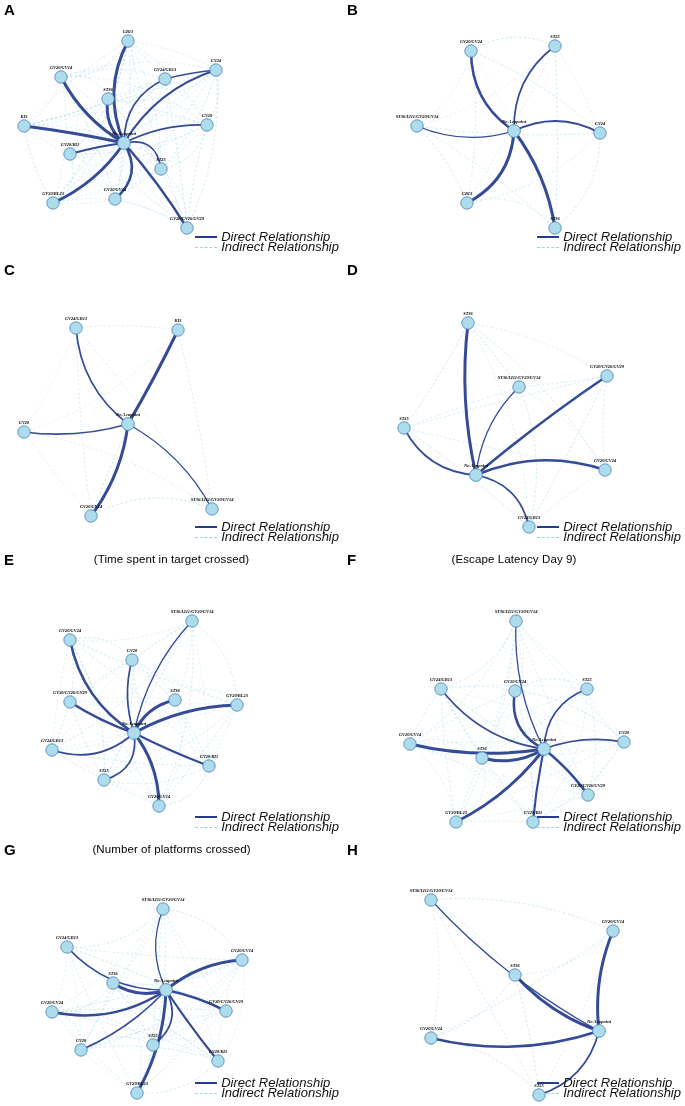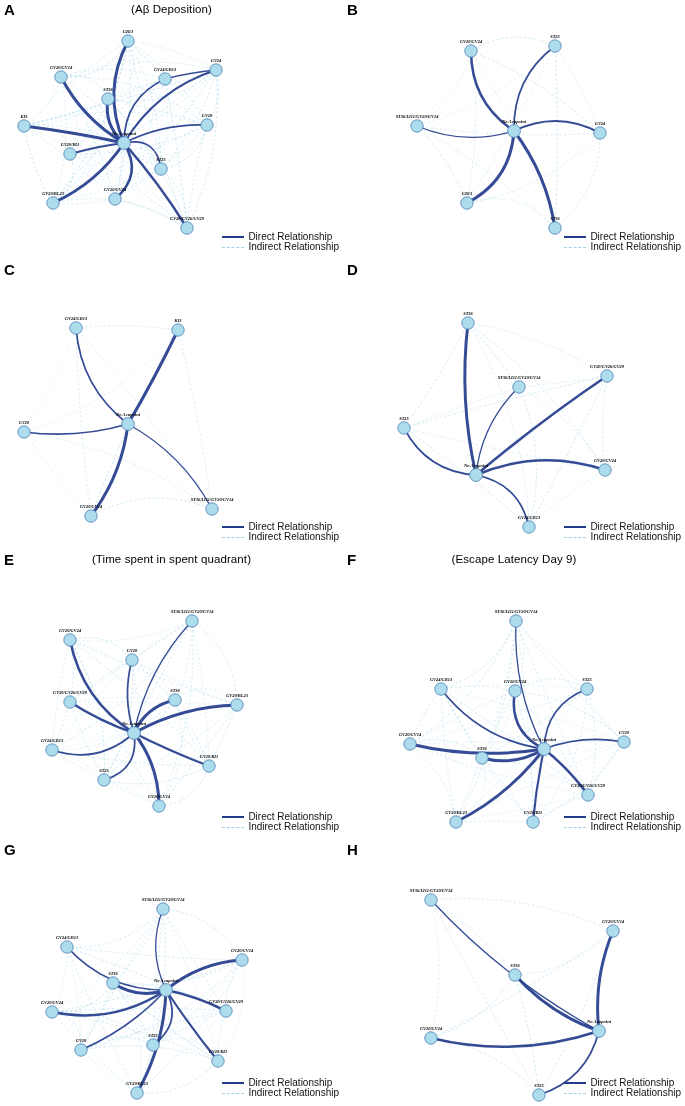--- a/index.html
+++ b/index.html
@@ -12,44 +12,43 @@
     font-weight:bold;font-size:15px;line-height:1;color:#000;
   }
   .panel-title{
     position:absolute;top:3px;left:0;width:100%;
     text-align:center;font-size:11.5px;color:#000;
     font-family:"Liberation Sans",sans-serif;
     letter-spacing:.1px;
   }
   svg.net-svg{position:absolute;left:0;top:0;overflow:visible;}
   .legend{
-    position:absolute;font-size:10px;color:#111;
+    position:absolute;font-size:13px;color:#111;
     font-family:"Liberation Sans",sans-serif;
-    line-height:10px;white-space:nowrap;
+    line-height:10px;white-space:nowrap;font-style:italic;
   }
   .legend .lrow{display:flex;align-items:center;height:10px;}
   .legend .swatch{width:22px;height:0;margin-right:4px;flex:0 0 22px;}
   .legend .swatch.direct{border-top:2.4px solid #243c8c;}
   .legend .swatch.indirect{border-top:1.6px dashed #9fd4e8;}
   .nodelabel{
     position:absolute;font-family:"Liberation Serif",serif;
     font-weight:bold;font-style:italic;font-size:4.4px;
     color:#000;white-space:nowrap;transform:translate(-50%,-100%);
     letter-spacing:0px;
   }
   .nodelabel.center{font-size:4.6px;}
 </style>
 </head>
 <body>
 
 <div class="sheet">
 
 <div class="panel" style="left: 0px; top: 0px; width: 343px; height: 260px;">
       <div class="panel-letter">A</div>
-      <div class="panel-title">(Aβ Deposition)</div>
       <svg class="net-svg" width="343" height="260">
         <g>
           <path d="M 128 41 Q 105.1022694525925 78.73200148121381 61 77" fill="none" stroke="#9fd4e8" stroke-width="0.79" stroke-dasharray="2.4 2.2" opacity="0.73"></path>
           <path d="M 128 41 Q 147.64635390096765 58.88381330695254 165 79" fill="none" stroke="#9fd4e8" stroke-width="0.79" stroke-dasharray="2.4 2.2" opacity="0.73"></path>
           <path d="M 128 41 Q 175.0046859152063 46.382332395236105 216 70" fill="none" stroke="#9fd4e8" stroke-width="0.55" stroke-dasharray="2.4 2.2" opacity="0.66"></path>
           <path d="M 128 41 Q 145.22674187083663 79.38853167959884 108 99" fill="none" stroke="#9fd4e8" stroke-width="0.79" stroke-dasharray="2.4 2.2" opacity="0.45"></path>
           <path d="M 128 41 Q 69.9248101319531 76.06682651438967 24 126" fill="none" stroke="#9fd4e8" stroke-width="0.67" stroke-dasharray="2.4 2.2" opacity="0.52"></path>
           <path d="M 128 41 Q 179.1552725689638 72.03849365537928 207 125" fill="none" stroke="#9fd4e8" stroke-width="0.67" stroke-dasharray="2.4 2.2" opacity="0.59"></path>
           <path d="M 128 41 Q 117.50479215760426 106.99803491275263 70 154" fill="none" stroke="#9fd4e8" stroke-width="0.79" stroke-dasharray="2.4 2.2" opacity="0.66"></path>
           <path d="M 128 41 Q 161.54271961174146 100.6061738500979 161 169" fill="none" stroke="#9fd4e8" stroke-width="0.67" stroke-dasharray="2.4 2.2" opacity="0.59"></path>
@@ -321,21 +320,21 @@
           <span>Direct Relationship</span>
         </div>
         <div class="lrow">
           <span class="swatch indirect"></span>
           <span>Indirect Relationship</span>
         </div>
       </div>
     </div>
     <div class="panel" style="left: 0px; top: 550px; width: 343px; height: 290px;">
       <div class="panel-letter">E</div>
-      <div class="panel-title">(Time spent in spent quadrant)</div>
+      <div class="panel-title">(Time spent in target crossed)</div>
       <svg class="net-svg" width="343" height="290">
         <g>
           <path d="M 192 71 Q 133.46212370367016 96.30942588672421 70 90" fill="none" stroke="#9fd4e8" stroke-width="0.67" stroke-dasharray="2.4 2.2" opacity="0.52"></path>
           <path d="M 192 71 Q 160.25603727809468 87.81698042783796 132 110" fill="none" stroke="#9fd4e8" stroke-width="0.67" stroke-dasharray="2.4 2.2" opacity="0.59"></path>
           <path d="M 192 71 Q 130.11500263781213 110.167041010038 70 152" fill="none" stroke="#9fd4e8" stroke-width="0.67" stroke-dasharray="2.4 2.2" opacity="0.59"></path>
           <path d="M 192 71 Q 192.8851611396476 112.51959163764569 175 150" fill="none" stroke="#9fd4e8" stroke-width="0.55" stroke-dasharray="2.4 2.2" opacity="0.73"></path>
           <path d="M 192 71 Q 235.65551928069078 101.66668609962994 237 155" fill="none" stroke="#9fd4e8" stroke-width="0.79" stroke-dasharray="2.4 2.2" opacity="0.59"></path>
           <path d="M 192 71 Q 138.2630076267911 153.1497757189981 52 200" fill="none" stroke="#9fd4e8" stroke-width="0.67" stroke-dasharray="2.4 2.2" opacity="0.73"></path>
           <path d="M 192 71 Q 206.85646259202946 142.75475955817586 209 216" fill="none" stroke="#9fd4e8" stroke-width="0.67" stroke-dasharray="2.4 2.2" opacity="0.45"></path>
           <path d="M 192 71 Q 146.60010425390877 149.72521493298095 104 230" fill="none" stroke="#9fd4e8" stroke-width="0.67" stroke-dasharray="2.4 2.2" opacity="0.59"></path>
@@ -519,20 +518,21 @@
           <span>Direct Relationship</span>
         </div>
         <div class="lrow">
           <span class="swatch indirect"></span>
           <span>Indirect Relationship</span>
         </div>
       </div>
     </div>
     <div class="panel" style="left: 0px; top: 840px; width: 343px; height: 266px;">
       <div class="panel-letter">G</div>
+      <div class="panel-title">(Number of platforms crossed)</div>
       <svg class="net-svg" width="343" height="266">
         <g>
           <path d="M 163 69 Q 123.83316282417708 110.31535871371051 67 107" fill="none" stroke="#9fd4e8" stroke-width="0.67" stroke-dasharray="2.4 2.2" opacity="0.73"></path>
           <path d="M 163 69 Q 215.51685786027588 74.33663194192562 242 120" fill="none" stroke="#9fd4e8" stroke-width="0.79" stroke-dasharray="2.4 2.2" opacity="0.59"></path>
           <path d="M 163 69 Q 145.95445409943764 111.37463114826868 113 143" fill="none" stroke="#9fd4e8" stroke-width="0.55" stroke-dasharray="2.4 2.2" opacity="0.73"></path>
           <path d="M 163 69 Q 118.3831641585547 132.22845846213175 52 172" fill="none" stroke="#9fd4e8" stroke-width="0.67" stroke-dasharray="2.4 2.2" opacity="0.52"></path>
           <path d="M 163 69 Q 193.13872320422513 120.84078860915507 226 171" fill="none" stroke="#9fd4e8" stroke-width="0.67" stroke-dasharray="2.4 2.2" opacity="0.59"></path>
           <path d="M 163 69 Q 119.23377527155482 137.89127356218083 81 210" fill="none" stroke="#9fd4e8" stroke-width="0.67" stroke-dasharray="2.4 2.2" opacity="0.59"></path>
           <path d="M 163 69 Q 156.40430779953547 136.88266969114233 153 205" fill="none" stroke="#9fd4e8" stroke-width="0.67" stroke-dasharray="2.4 2.2" opacity="0.59"></path>
           <path d="M 163 69 Q 196.51813835063587 142.82238414944098 218 221" fill="none" stroke="#9fd4e8" stroke-width="0.67" stroke-dasharray="2.4 2.2" opacity="0.45"></path>

